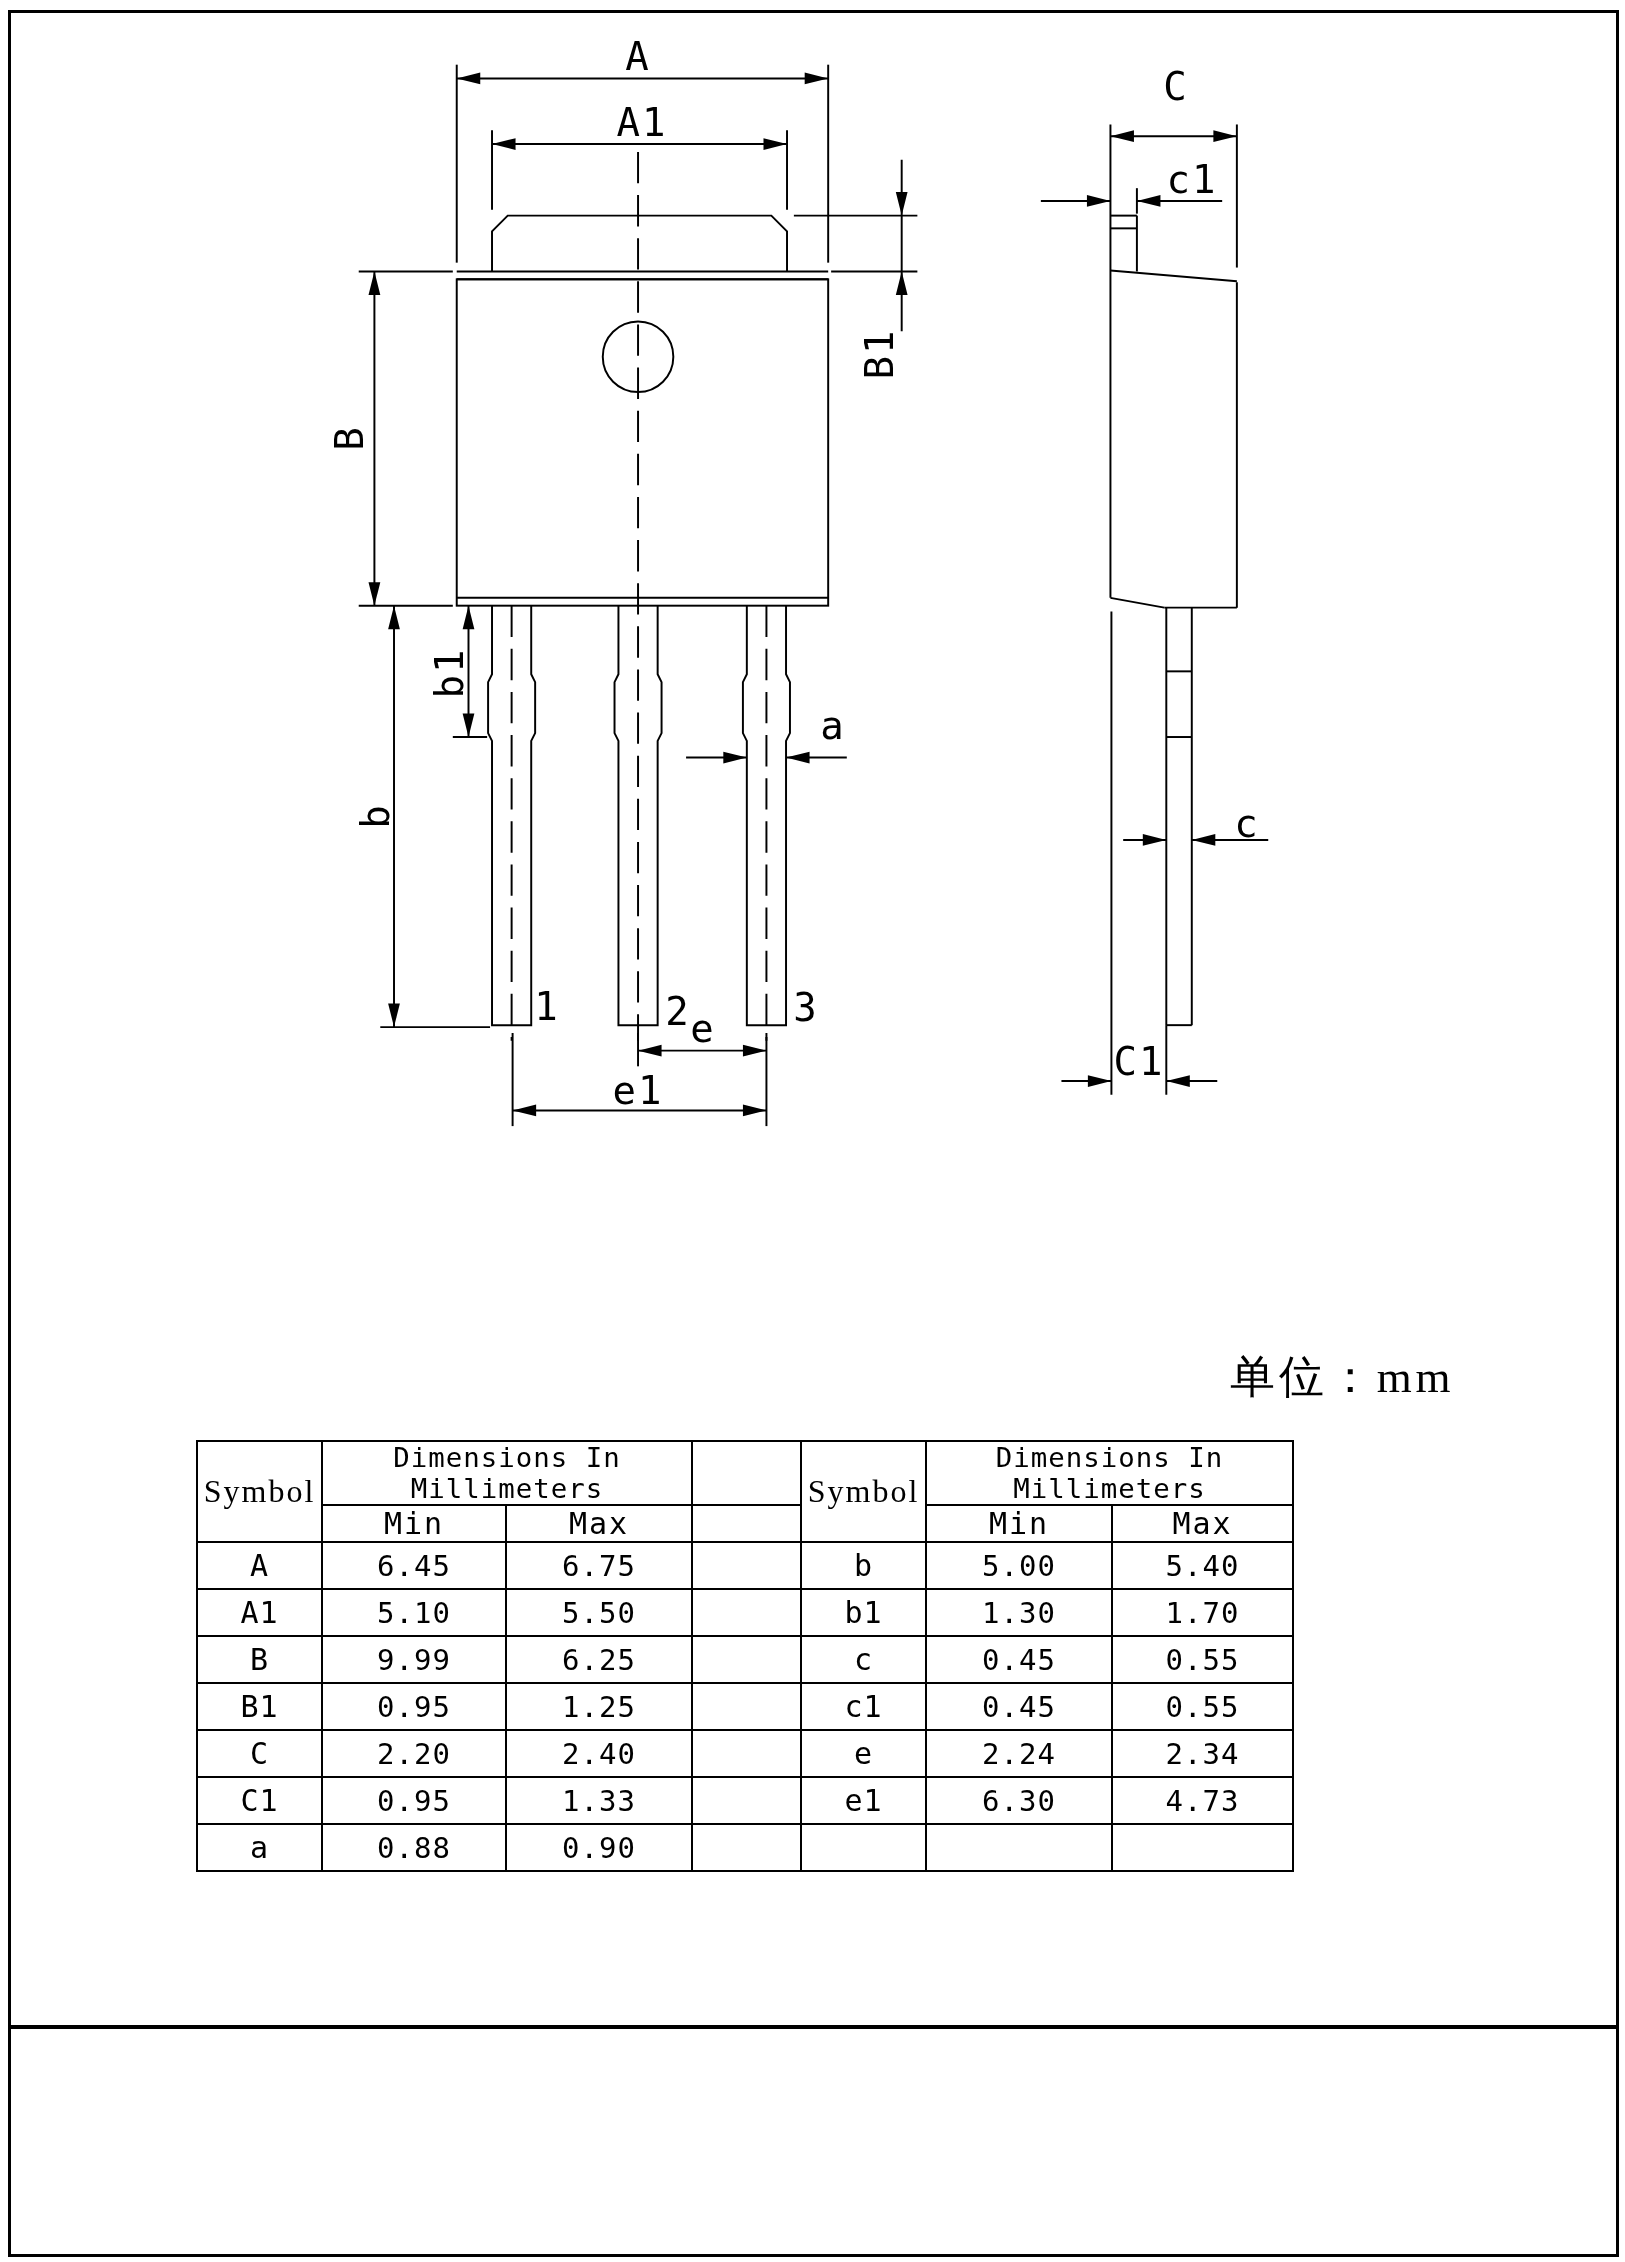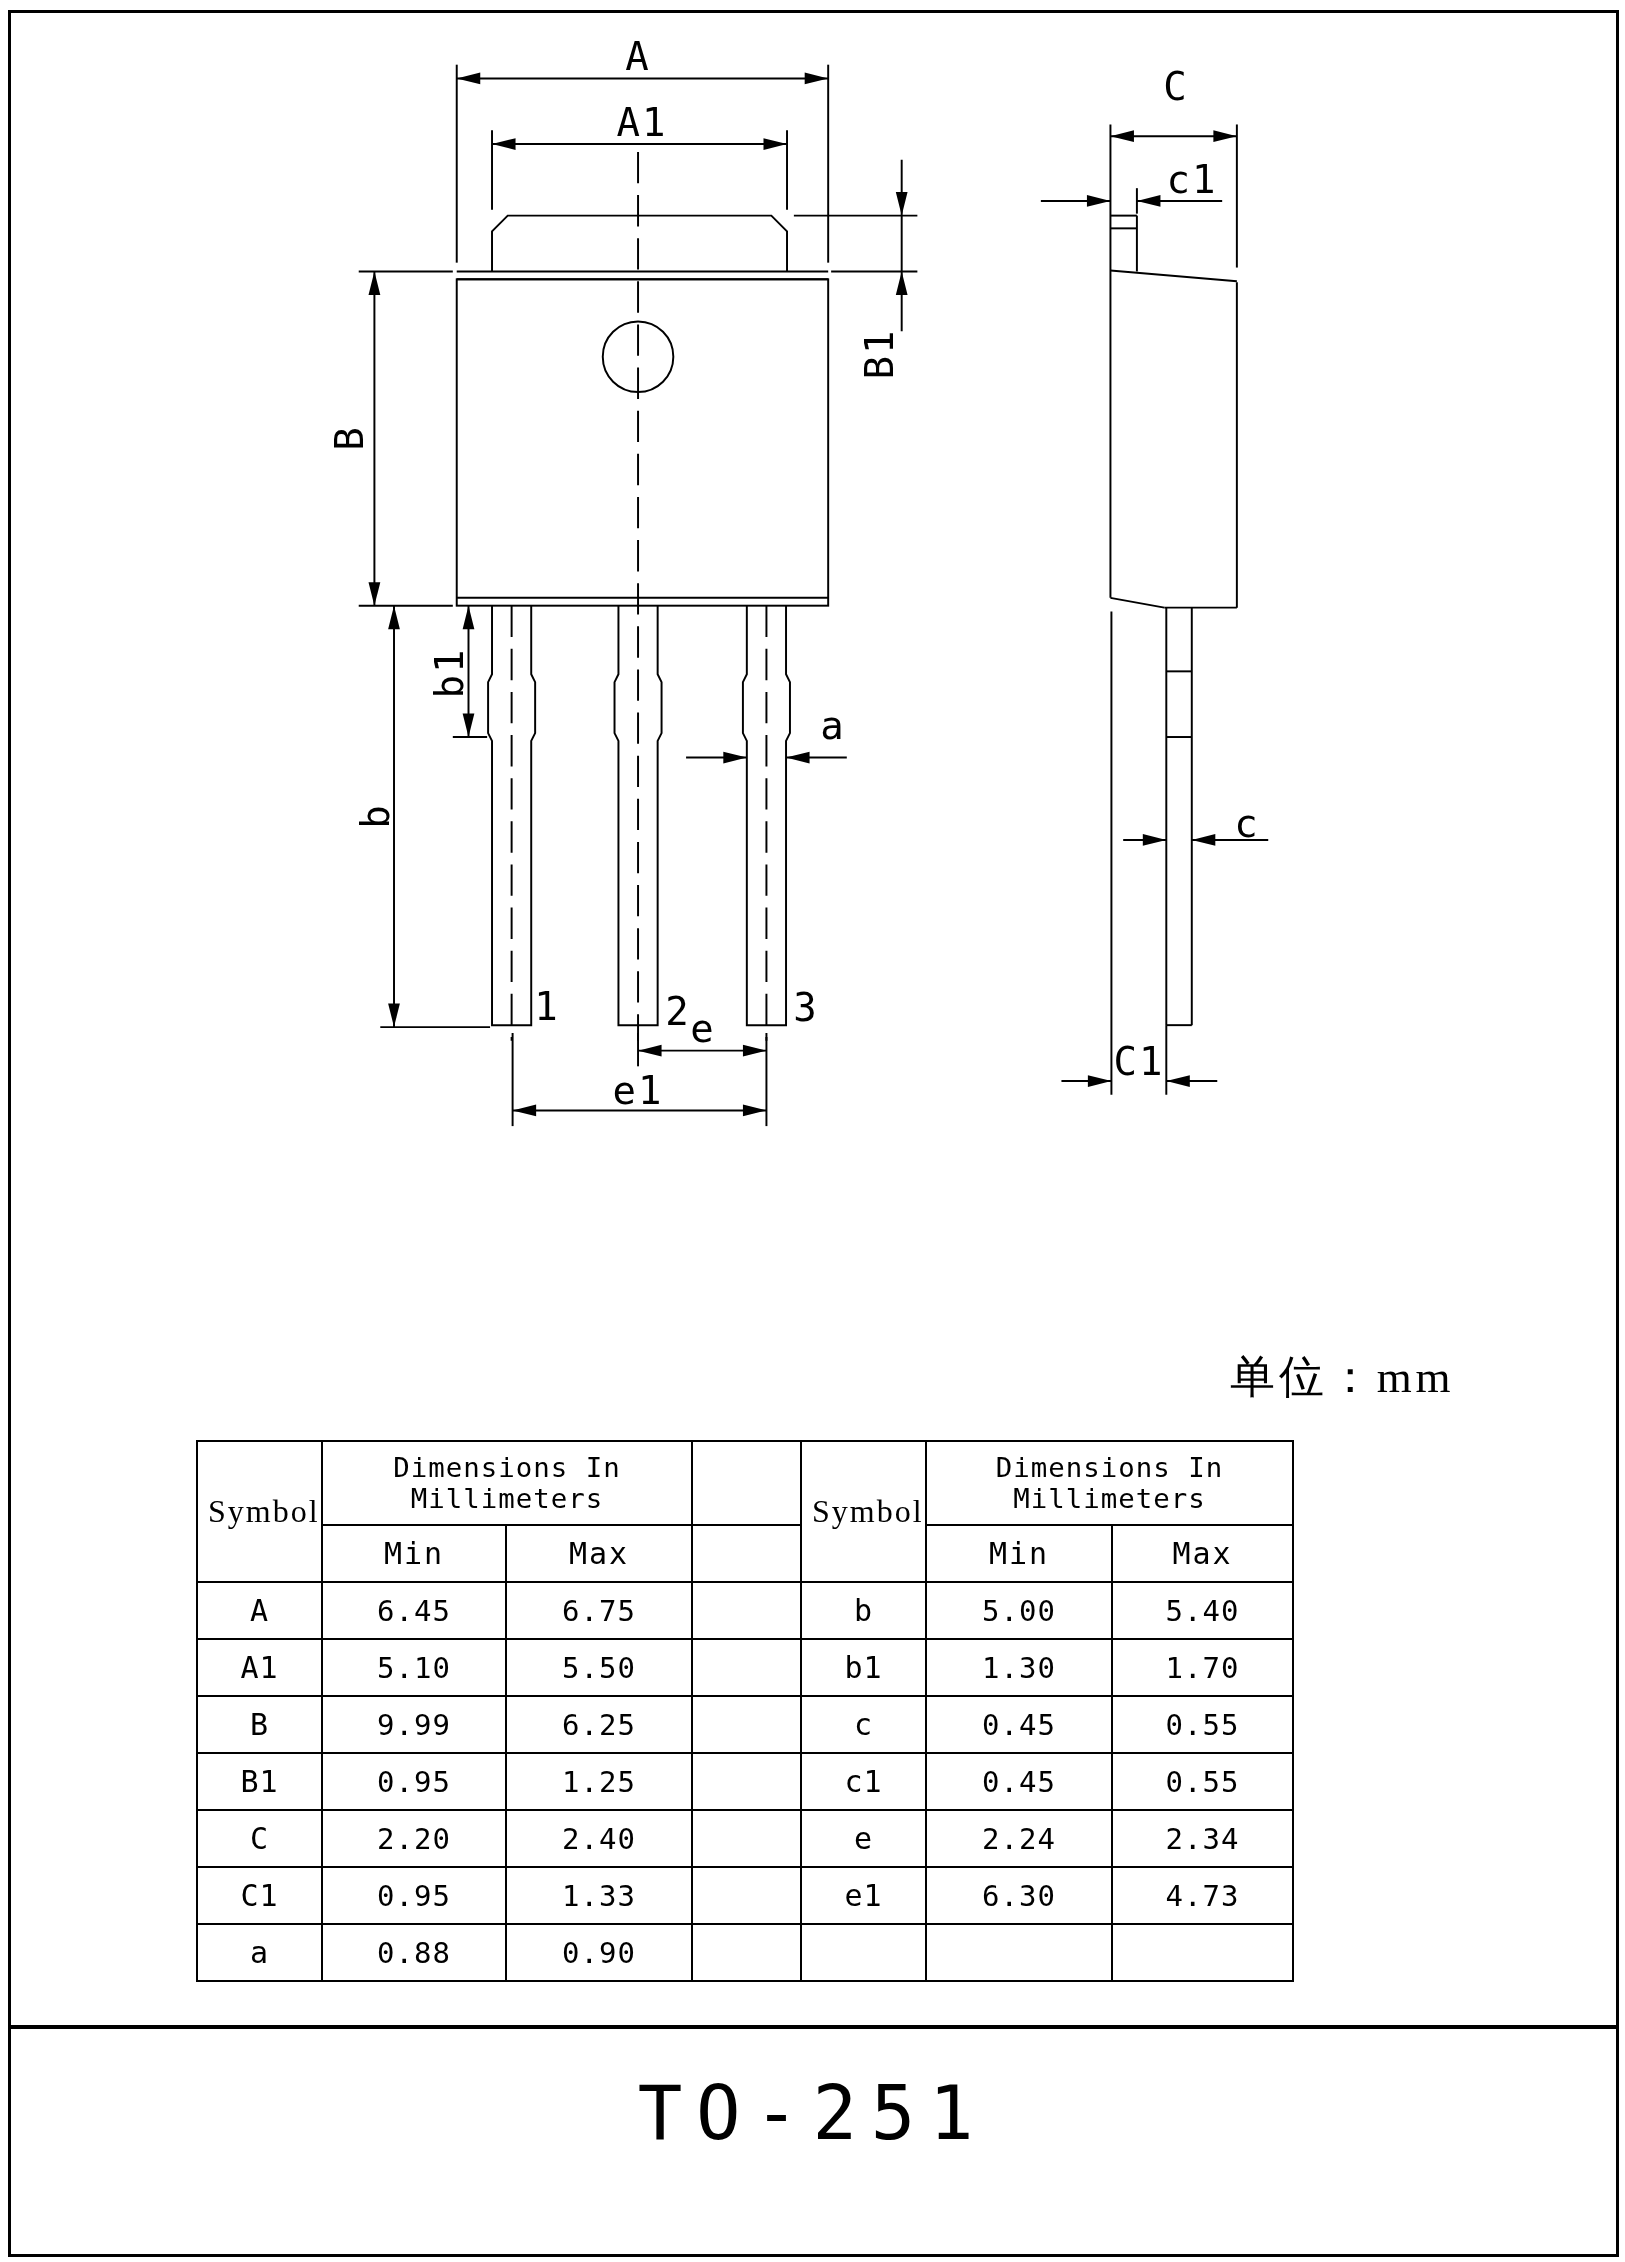--- a/index.html
+++ b/index.html
@@ -12,21 +12,21 @@
              transform:translate(-50%,-50%);line-height:1;}
   .dim-label.rot{transform:translate(-50%,-50%) rotate(-90deg);}
   .pin-label{position:absolute;font-size:39px;transform:translate(-50%,-50%);line-height:1;}
   .unit-note{position:absolute;left:1230px;top:1347px;font-size:45px;letter-spacing:3.9px;
              font-family:Liberation Serif, serif;}
   .title-block{position:absolute;left:0;right:0;top:2070px;text-align:center;
                font-size:74px;letter-spacing:13.7px;font-family:"DejaVu Sans Mono",monospace;}
   table.dims{position:absolute;left:196px;top:1440px;border-collapse:collapse;table-layout:fixed;
              width:1098px;}
   table.dims th, table.dims td{border:2.9px solid #000;text-align:center;vertical-align:middle;
-             font-weight:normal;padding:10px;overflow:hidden;}
+             font-weight:normal;padding:0;overflow:hidden;}
   .hr1{height:59px;} .hr2{height:31px;} tr.data{height:47px;}
   th.symhead{font-size:32px;letter-spacing:2px;font-family:Liberation Serif, serif;}
   th.dimhead{font-size:27.4px;letter-spacing:1px;}
   th.mmhead{font-size:30px;letter-spacing:2px;}
   td.sym{font-size:30px;letter-spacing:1px;}
   td.val{font-size:29px;letter-spacing:1px;margin-left:42px;}
 </style>
 </head>
 <body>
 
@@ -266,16 +266,15 @@
       <td class="val">0.88</td>
       <td class="val">0.90</td>
       <td></td>
       <td class="sym"></td>
       <td class="val"></td>
       <td class="val"></td>
     </tr>
   </tbody>
     </table>
 
-  <div class="title-block">TO-251</div>
 
 </div>
 
 
 </body></html>

